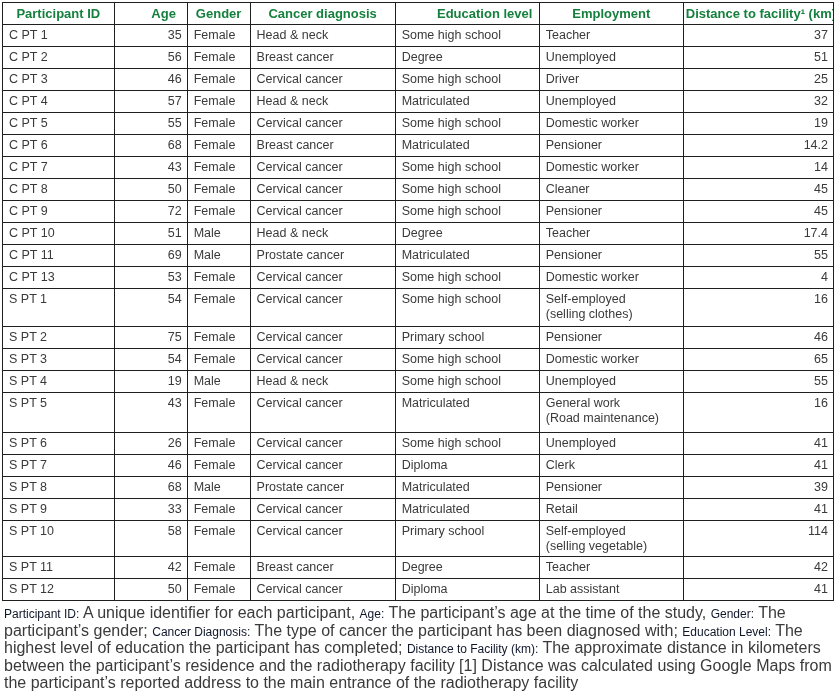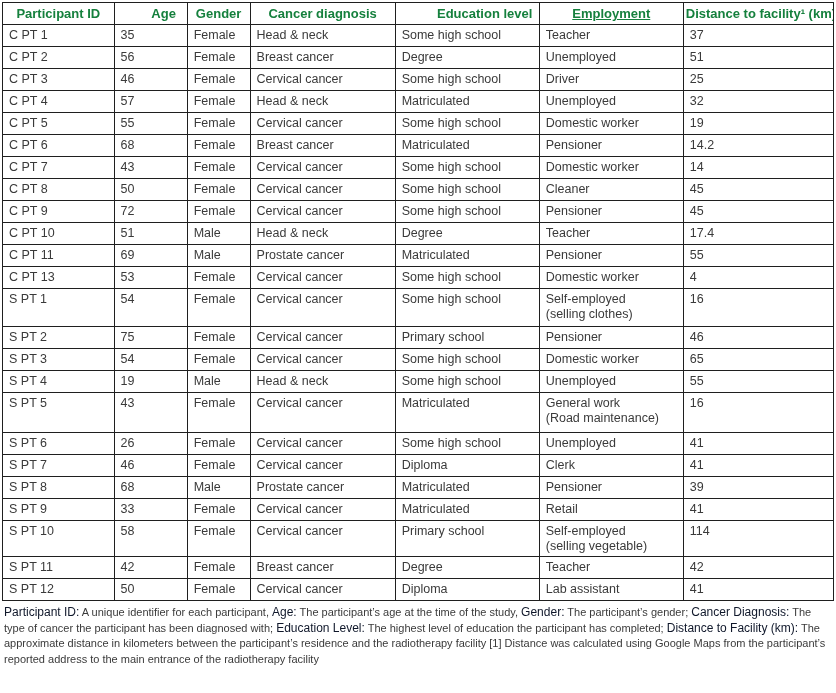--- a/index.html
+++ b/index.html
@@ -39,52 +39,52 @@
     white-space: nowrap;
   }
   table.participants td {
     font-size: 12.5px;
     line-height: 15px;
     padding: 3px 5px 2px 6px;
     white-space: pre-line;
     color: #3a3a3a;
   }
   table.participants tr { height: 22px; }
-  td.col-age, td.col-distance { text-align: left; }
+  td.col-age, td.col-distance { text-align: right; }
   td.col-id, td.col-gender, td.col-cancer, td.col-education, td.col-employment { text-align: left; }
 
   .footnote {
     margin: 4px 2px 0 2px;
     font-size: 12.3px;
     line-height: 15.6px;
     color: #3a3a3a;
     text-align: left;
   }
   .fn-term {
     font-size: 12px;
     color: #0f172a;
   }
   .fn-desc {
-    font-size: 11px;
+    font-size: 16px;
     color: #3a3a3a;
   }
 </style>
 </head>
 <body>
 
 <div class="page">
   <table class="participants">
     <thead>
       <tr>
           <th style="width: 110px;">Participant ID</th>
           <th style="width: 72px; padding-left: 28px;">Age</th>
           <th style="width: 62px;">Gender</th>
           <th style="width: 143px;">Cancer diagnosis</th>
           <th style="width: 142px; padding-left: 37px;">Education level</th>
-          <th style="width: 142px; text-decoration: underline;">Employment</th>
+          <th style="width: 142px;">Employment</th>
           <th style="width: 148px;">Distance to facility¹ (km)</th>
         </tr>
     </thead>
     <tbody>
         <tr>
           <td class="col-id">C PT 1</td>
           <td class="col-age">35</td>
           <td class="col-gender">Female</td>
           <td class="col-cancer">Head &amp; neck</td>
           <td class="col-education">Some high school</td>

